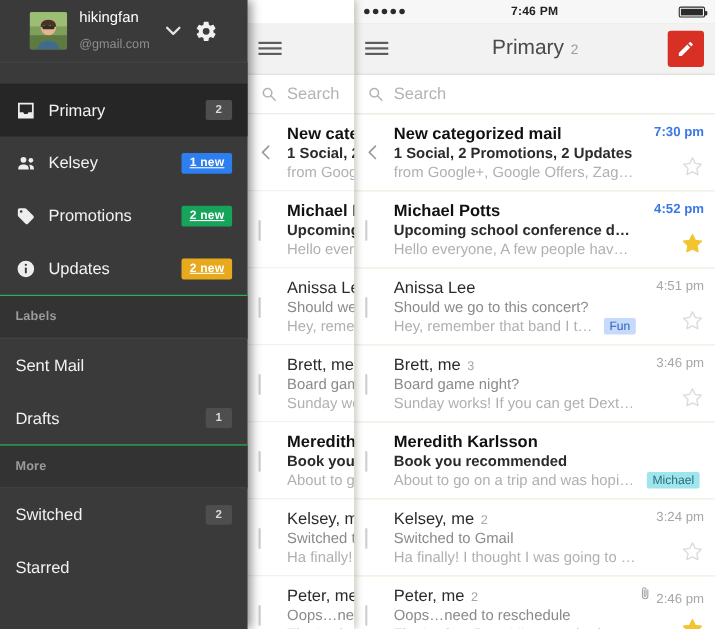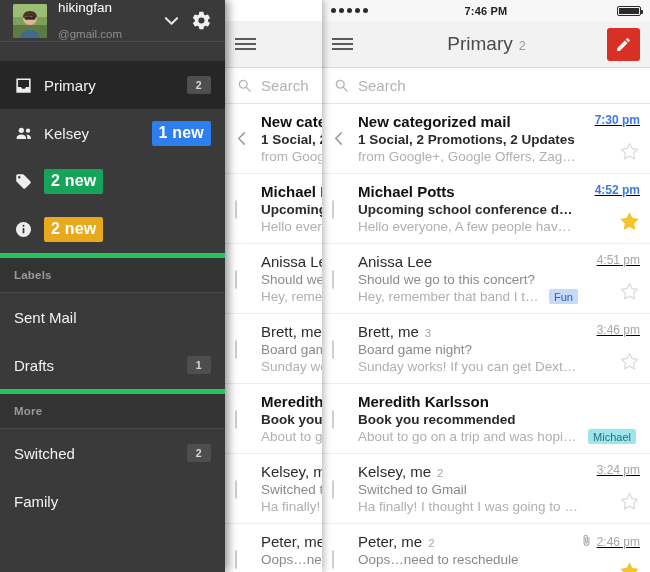--- a/index.html
+++ b/index.html
@@ -11,21 +11,21 @@
   }
   .screen { position:relative; width:650px; height:572px; overflow:hidden; background:#fff; }
 
   
   .sidebar {
     position:absolute; left:0; top:0; width:225px; height:572px;
     background:#3a3a3a; z-index:30;
     box-shadow:3px 0 9px rgba(0,0,0,0.45);
   }
   .acct {
-    height:42px; display:flex; align-items:center; padding:0 13px;
+    height:57px; display:flex; align-items:center; padding:0 27px;
     border-bottom:1px solid #4a4a4a;
   }
   .avatar {
     width:34px; height:34px; border-radius:2px; flex:none; overflow:hidden;
     background:#5d7a4a; position:relative;
   }
   .avatar svg { display:block; width:34px; height:34px; }
   .acct-text { margin-left:11px; flex:1; min-width:0; line-height:1.15; }
   .acct-name { font-size:13.5px; color:#fff; font-weight:400; }
   .acct-mail { font-size:11.5px; color:#8e8e8e; margin-top:12px; }
@@ -39,29 +39,29 @@
     color:#f2f2f2; font-size:15px;
   }
   .nav-row.active { background:#262626; }
   .nav-ico { width:30px; flex:none; display:flex; align-items:center; }
   .nav-lbl { flex:1; min-width:0; white-space:nowrap; }
   .badge-grey {
     background:#4e4e4e; color:#d8d8d8; font-size:10.5px; font-weight:bold;
     padding:3px 9px; border-radius:2px; letter-spacing:.3px;
   }
   .badge-color {
-    color:#fff; font-size:16px; font-weight:bold;
-    padding:3.5px 7px; border-radius:2px; letter-spacing:.2px;
+    color:#fff; font-size:11px; font-weight:bold;
+    padding:3.5px 7px; border-radius:2px; letter-spacing:.2px;text-decoration:underline;
   }
 
   .sec-head {
     height:40px; display:flex; align-items:center; padding:0 14px;
     font-size:11.5px; color:#9a9a9a; font-weight:bold; letter-spacing:.2px;
     background:#333333;
-    border-top:5px solid #22c55e; border-bottom:1px solid #474747;
+    border-top:1px solid #22c55e; border-bottom:1px solid #474747;
   }
 
   
   .mid {
     position:absolute; left:225px; top:0; width:97px; height:572px;
     background:#fff; z-index:20; overflow:hidden;
     box-shadow:2px 0 7px rgba(0,0,0,0.28);
   }
   .mid-inner { position:absolute; left:0; top:0; width:330px; height:572px; }
   .mid .statusbar { visibility:hidden; }
@@ -143,21 +143,21 @@
     text-overflow:ellipsis; flex:1; min-width:0;
   }
   .lbl-chip {
     font-size:11px; padding:1.5px 5px; border-radius:2px; margin-left:5px;
     flex:none; font-weight:normal;
   }
   .row-r {
     width:58px; flex:none; display:flex; flex-direction:column;
     align-items:flex-end; justify-content:space-between; padding-bottom:11px;
   }
-  .time-wrap { display:flex; align-items:center; gap:4px;text-decoration:underline; }
+  .time-wrap { display:flex; align-items:flex-end; gap:4px; }
   .time { font-size:12px; color:#a6a6a6; white-space:nowrap; }
   .row.unread .time { color:#3b78e7; font-weight:bold; }
   .star svg { display:block; }
 </style>
 </head>
 <body>
 
 <div class="screen">
 
   <div class="main">
@@ -531,30 +531,32 @@
           </span>
           <span class="nav-lbl">Kelsey</span>
           <span class="badge-color" style="background:#2d7ff0">1 new</span>
         </div>
         <div class="nav-row">
           <span class="nav-ico">
             <svg width="19" height="19" viewBox="0 0 24 24">
               <path fill="#ededed" d="M20.6 11.6 12.4 3.4A2 2 0 0 0 11 2.8H4.8A2 2 0 0 0 2.8 4.8V11c0 .5.2 1 .6 1.4l8.2 8.2a2 2 0 0 0 2.8 0l6.2-6.2a2 2 0 0 0 0-2.8zM6.6 8.1a1.5 1.5 0 1 1 0-3 1.5 1.5 0 0 1 0 3z"></path>
             </svg>
           </span>
+          <span class="nav-lbl">Promotions</span>
           <span class="badge-color" style="background:#16a35a">2 new</span>
         </div>
         <div class="nav-row">
           <span class="nav-ico">
             <svg width="19" height="19" viewBox="0 0 24 24">
               <circle cx="12" cy="12" r="9.5" fill="#ededed"></circle>
               <rect x="10.9" y="10.2" width="2.2" height="7" rx="1" fill="#3a3a3a"></rect>
               <circle cx="12" cy="7.2" r="1.3" fill="#3a3a3a"></circle>
             </svg>
           </span>
+          <span class="nav-lbl">Updates</span>
           <span class="badge-color" style="background:#e8a91d">2 new</span>
         </div>
       </div>
 
     <div class="sec-head">Labels</div>
     <div id="lbl-list">
         <div class="nav-row">
           <span class="nav-lbl">Sent Mail</span>
         </div>
         <div class="nav-row">
@@ -563,18 +565,18 @@
         </div>
       </div>
 
     <div class="sec-head">More</div>
     <div id="more-list">
         <div class="nav-row">
           <span class="nav-lbl">Switched</span>
           <span class="badge-grey">2</span>
         </div>
         <div class="nav-row">
-          <span class="nav-lbl">Family</span>
+          <span class="nav-lbl">Starred</span>
         </div>
       </div>
 
   </div>
 </div>
 
 </body></html>

